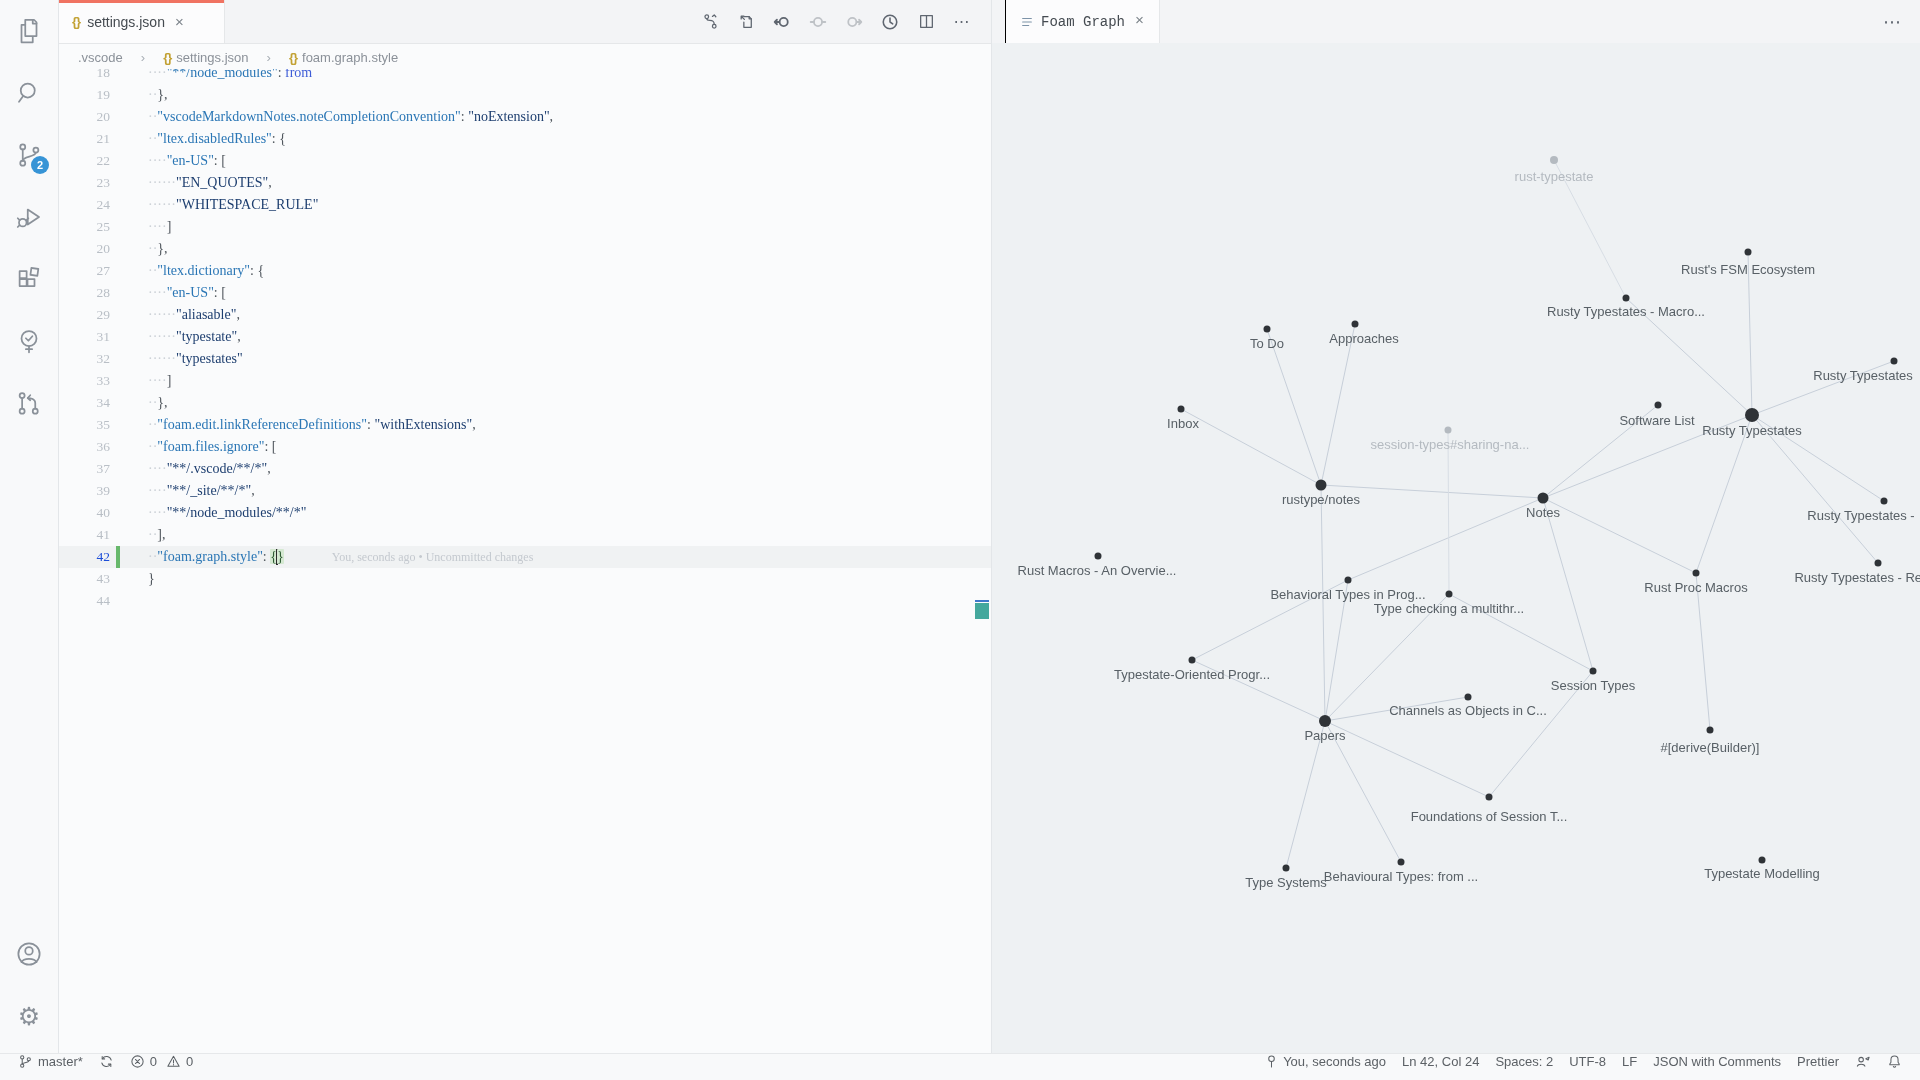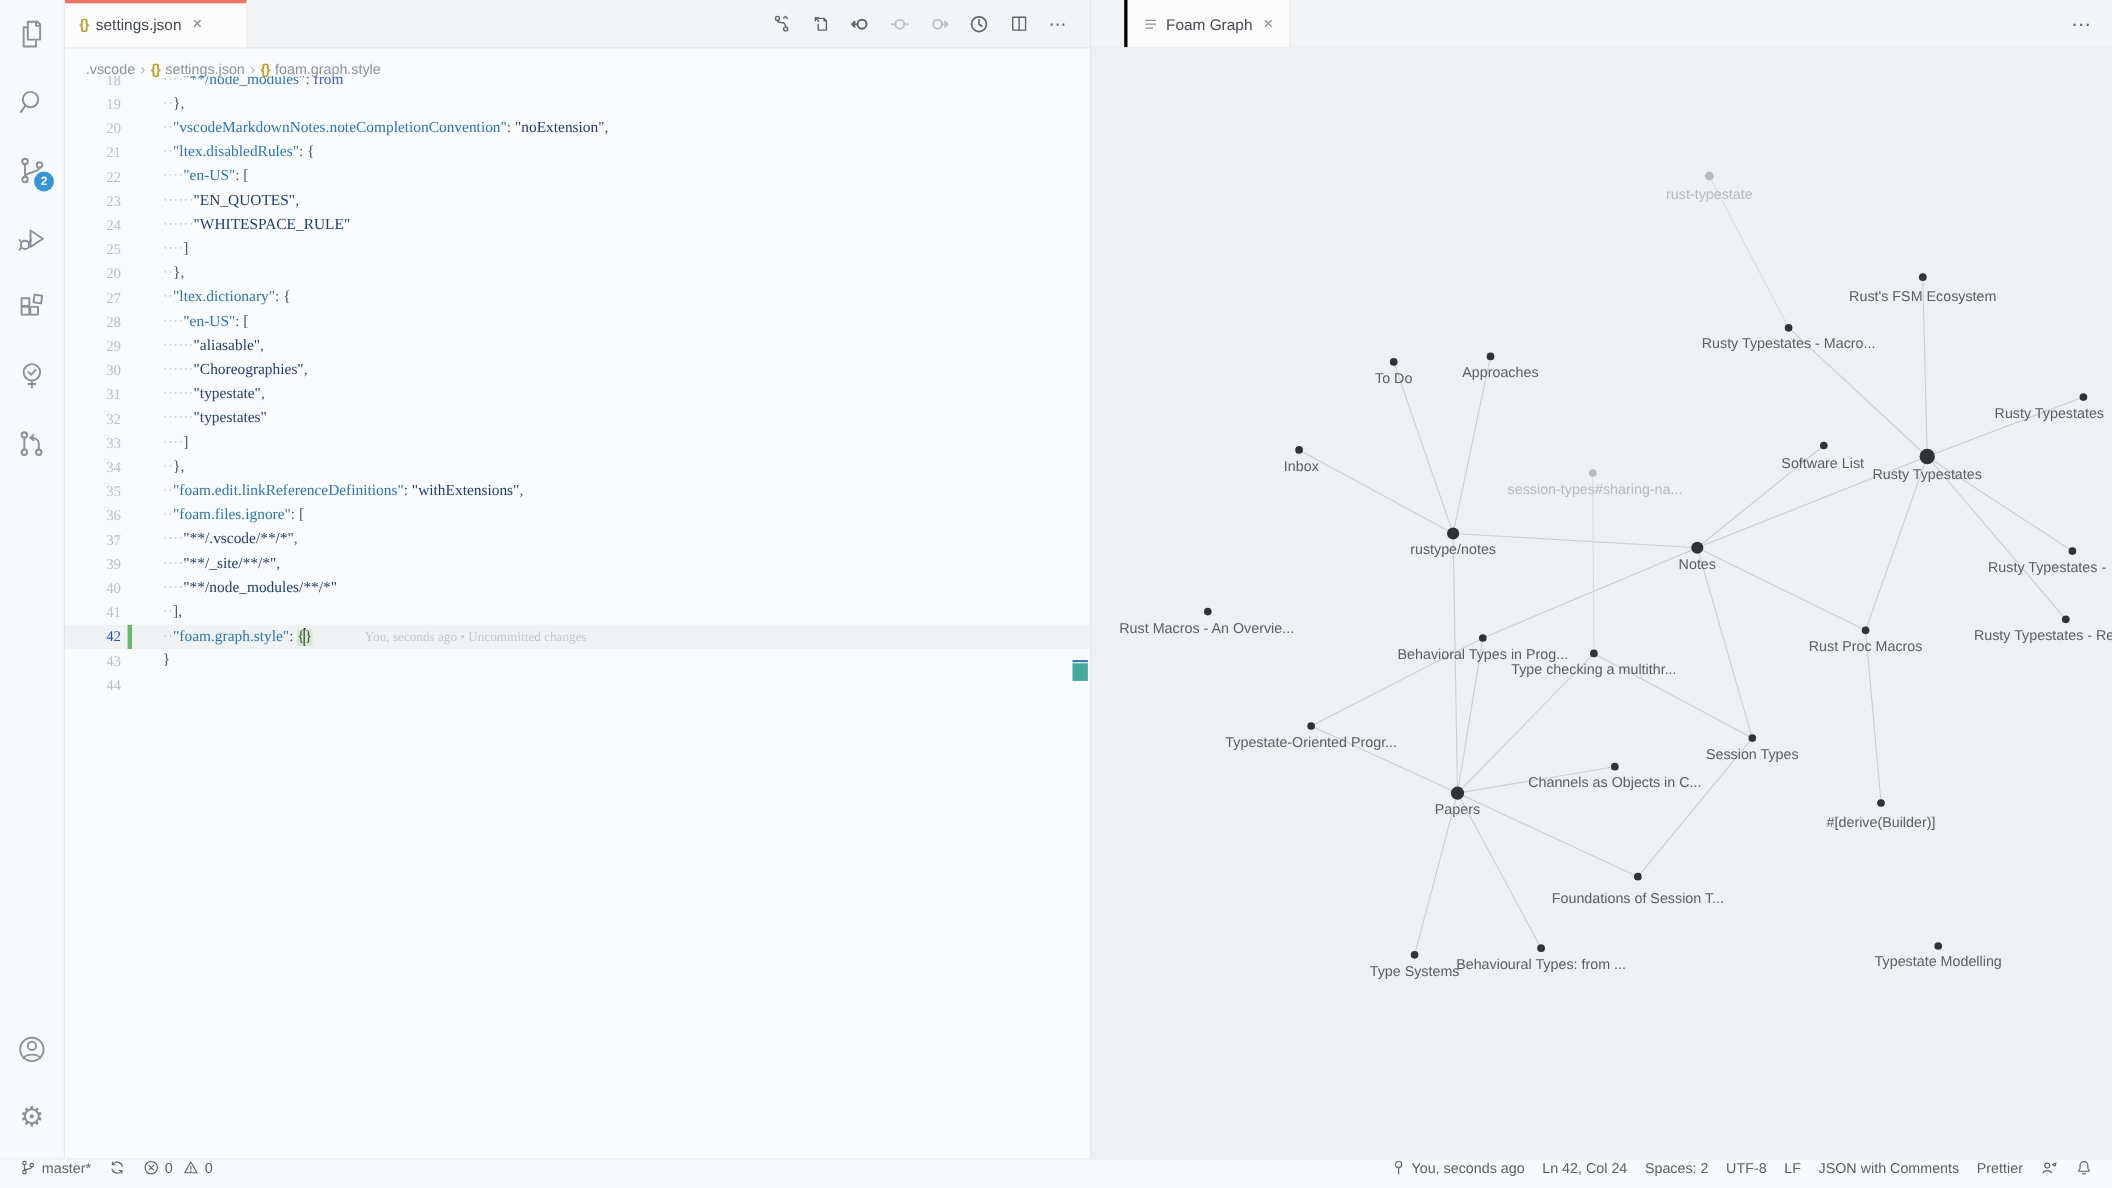--- a/index.html
+++ b/index.html
@@ -24,21 +24,21 @@
   .tabbar{height:43px;background:#f3f4f6;border-bottom:1px solid #e5e7e9;display:flex;align-items:stretch;position:relative;}
   .tab{position:relative;display:flex;align-items:center;gap:7px;padding:0 12px 0 14px;background:#fcfcfd;
        border-right:1px solid #e5e7e9;min-width:140px;cursor:pointer;}
   .tab .topline{position:absolute;top:0;left:0;right:0;height:3px;background:#f07362;}
   .braces{color:#c2a133;font-weight:bold;font-size:13px;letter-spacing:-1px;}
   .tab-label{color:#444a50;font-size:14px;}
   .tab-close{color:#7d848b;font-size:15px;padding:2px 3px;cursor:pointer;}
   .ed-actions{position:absolute;right:16px;top:0;height:43px;display:flex;align-items:center;gap:10px;}
   .ed-actions .icbtn{width:26px;height:26px;display:flex;align-items:center;justify-content:center;cursor:pointer;border-radius:4px;}
   .faded{opacity:.35;}
-  .breadcrumb{height:26px;display:flex;align-items:flex-end;padding-left:20px;gap:5px;color:#8b9199;font-size:13px;background:#fafbfc;}
+  .breadcrumb{height:26px;display:flex;align-items:center;padding-left:20px;gap:18px;color:#8b9199;font-size:13px;background:#fafbfc;}
   .bc-seg{display:flex;align-items:center;gap:5px;cursor:pointer;}
   .bc-sep{color:#a9afb6;font-size:13px;}
 
   
   #code{position:absolute;top:69px;left:0;right:0;bottom:0;overflow:hidden;
     font-family:Liberation Serif, serif;font-size:14px;}
   #code-lines{margin-top:-7px;}
   .code-line{display:flex;height:22px;line-height:22px;align-items:stretch;position:relative;white-space:pre;}
   .code-line.active{background:#f0f2f3;}
   .ln{width:52px;text-align:right;color:#b9bfc6;flex:none;font-size:13.5px;}
@@ -53,21 +53,21 @@
   .tk-kw{color:#3d5cd7;}
   .tk-hl{background:#d5e9d2;color:#2e5c33;border-radius:1px;}
   .tk-cur{display:inline-block;width:2px;height:16px;background:#2b2b2b;vertical-align:middle;margin:0 -1px 2px -1px;}
   .blame{color:#c4c9cf;margin-left:48px;font-size:12px;}
   #ovr-marker{position:absolute;right:2px;top:534px;width:14px;height:16px;background:#44a89d;z-index:3;}
   #ovr-marker::before{content:"";position:absolute;top:-3px;left:0;right:0;height:2px;background:#3f78c9;}
 
   
   #panel{position:absolute;left:991px;top:0;width:929px;height:1053px;border-left:1px solid #e3e6e9;background:#eef1f3;}
   #panel .tabbar{background:#f3f4f6;}
-  #panel .tab{margin-left:30px;min-width:0;border-left:3px solid #000000;}
+  #panel .tab{margin-left:13px;min-width:0;border-left:1px solid #000000;font-family:Liberation Mono, monospace;}
   .panel-more{position:absolute;right:18px;top:0;height:43px;display:flex;align-items:center;color:#5f6670;
     font-size:18px;letter-spacing:2px;cursor:pointer;}
   #graph-wrap{position:absolute;top:43px;left:0;right:0;bottom:0;background:#eef1f3;}
   .edge{stroke:#c7cfd9;stroke-width:1;}
   .edge.muted{stroke:#d7dde4;}
   .node{fill:#2f3337;cursor:pointer;}
   .node.muted{fill:#b4bac0;}
   .nlabel{fill:#586066;font-family:"Liberation Sans",sans-serif;font-size:13px;text-anchor:middle;}
   .nlabel.muted{fill:#b4bac0;}
 
@@ -249,21 +249,20 @@
           <div class="code-line"><span class="ln">20</span><span class="chbar"></span><span class="ct"><span class="tk-ws">··</span><span class="tk-key">"vscodeMarkdownNotes.noteCompletionConvention"</span><span class="tk-pu">: </span><span class="tk-str">"noExtension"</span><span class="tk-pu">,</span></span></div>
           <div class="code-line"><span class="ln">21</span><span class="chbar"></span><span class="ct"><span class="tk-ws">··</span><span class="tk-key">"ltex.disabledRules"</span><span class="tk-pu">: {</span></span></div>
           <div class="code-line"><span class="ln">22</span><span class="chbar"></span><span class="ct"><span class="tk-ws">····</span><span class="tk-key">"en-US"</span><span class="tk-pu">: [</span></span></div>
           <div class="code-line"><span class="ln">23</span><span class="chbar"></span><span class="ct"><span class="tk-ws">······</span><span class="tk-str">"EN_QUOTES"</span><span class="tk-pu">,</span></span></div>
           <div class="code-line"><span class="ln">24</span><span class="chbar"></span><span class="ct"><span class="tk-ws">······</span><span class="tk-str">"WHITESPACE_RULE"</span></span></div>
           <div class="code-line"><span class="ln">25</span><span class="chbar"></span><span class="ct"><span class="tk-ws">····</span><span class="tk-pu">]</span></span></div>
           <div class="code-line"><span class="ln">20</span><span class="chbar"></span><span class="ct"><span class="tk-ws">··</span><span class="tk-pu">},</span></span></div>
           <div class="code-line"><span class="ln">27</span><span class="chbar"></span><span class="ct"><span class="tk-ws">··</span><span class="tk-key">"ltex.dictionary"</span><span class="tk-pu">: {</span></span></div>
           <div class="code-line"><span class="ln">28</span><span class="chbar"></span><span class="ct"><span class="tk-ws">····</span><span class="tk-key">"en-US"</span><span class="tk-pu">: [</span></span></div>
           <div class="code-line"><span class="ln">29</span><span class="chbar"></span><span class="ct"><span class="tk-ws">······</span><span class="tk-str">"aliasable"</span><span class="tk-pu">,</span></span></div>
-          <div class="code-line"><span class="ln">30</span><span class="chbar"></span><span class="ct"><span class="tk-ws">······</span><span class="tk-str">"Choreographies"</span><span class="tk-pu">,</span></span></div>
           <div class="code-line"><span class="ln">31</span><span class="chbar"></span><span class="ct"><span class="tk-ws">······</span><span class="tk-str">"typestate"</span><span class="tk-pu">,</span></span></div>
           <div class="code-line"><span class="ln">32</span><span class="chbar"></span><span class="ct"><span class="tk-ws">······</span><span class="tk-str">"typestates"</span></span></div>
           <div class="code-line"><span class="ln">33</span><span class="chbar"></span><span class="ct"><span class="tk-ws">····</span><span class="tk-pu">]</span></span></div>
           <div class="code-line"><span class="ln">34</span><span class="chbar"></span><span class="ct"><span class="tk-ws">··</span><span class="tk-pu">},</span></span></div>
           <div class="code-line"><span class="ln">35</span><span class="chbar"></span><span class="ct"><span class="tk-ws">··</span><span class="tk-key">"foam.edit.linkReferenceDefinitions"</span><span class="tk-pu">: </span><span class="tk-str">"withExtensions"</span><span class="tk-pu">,</span></span></div>
           <div class="code-line"><span class="ln">36</span><span class="chbar"></span><span class="ct"><span class="tk-ws">··</span><span class="tk-key">"foam.files.ignore"</span><span class="tk-pu">: [</span></span></div>
           <div class="code-line"><span class="ln">37</span><span class="chbar"></span><span class="ct"><span class="tk-ws">····</span><span class="tk-str">"**/.vscode/**/*"</span><span class="tk-pu">,</span></span></div>
           <div class="code-line"><span class="ln">39</span><span class="chbar"></span><span class="ct"><span class="tk-ws">····</span><span class="tk-str">"**/_site/**/*"</span><span class="tk-pu">,</span></span></div>
           <div class="code-line"><span class="ln">40</span><span class="chbar"></span><span class="ct"><span class="tk-ws">····</span><span class="tk-str">"**/node_modules/**/*"</span></span></div>
           <div class="code-line"><span class="ln">41</span><span class="chbar"></span><span class="ct"><span class="tk-ws">··</span><span class="tk-pu">],</span></span></div>

